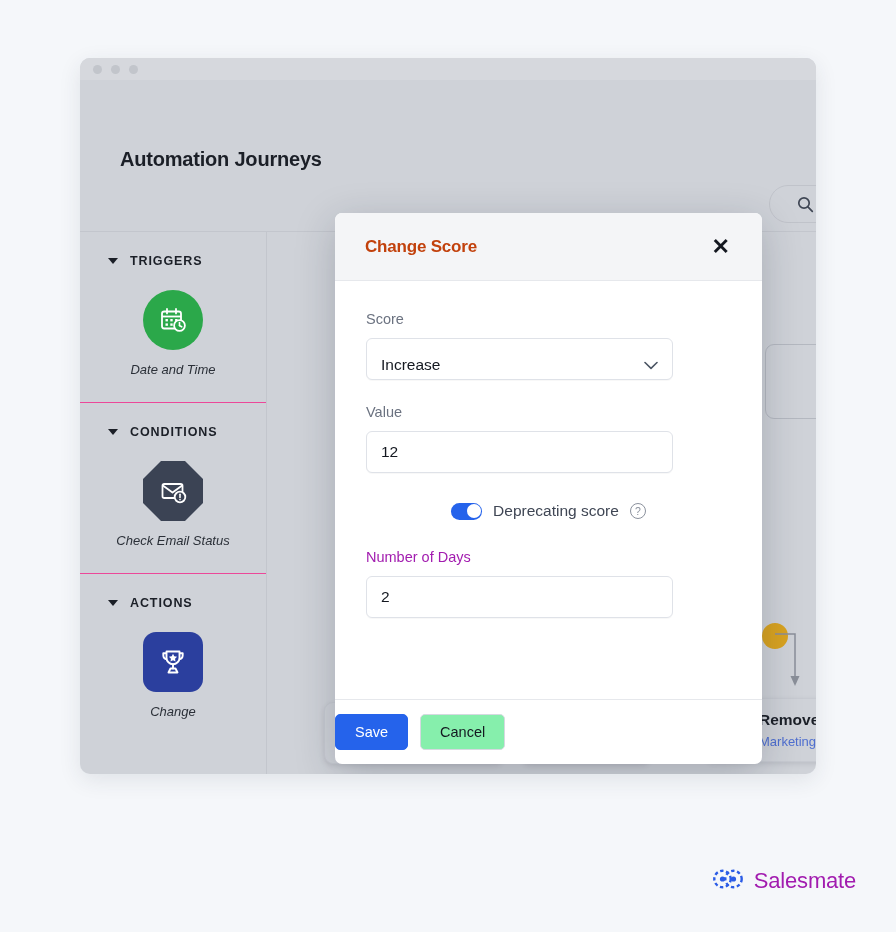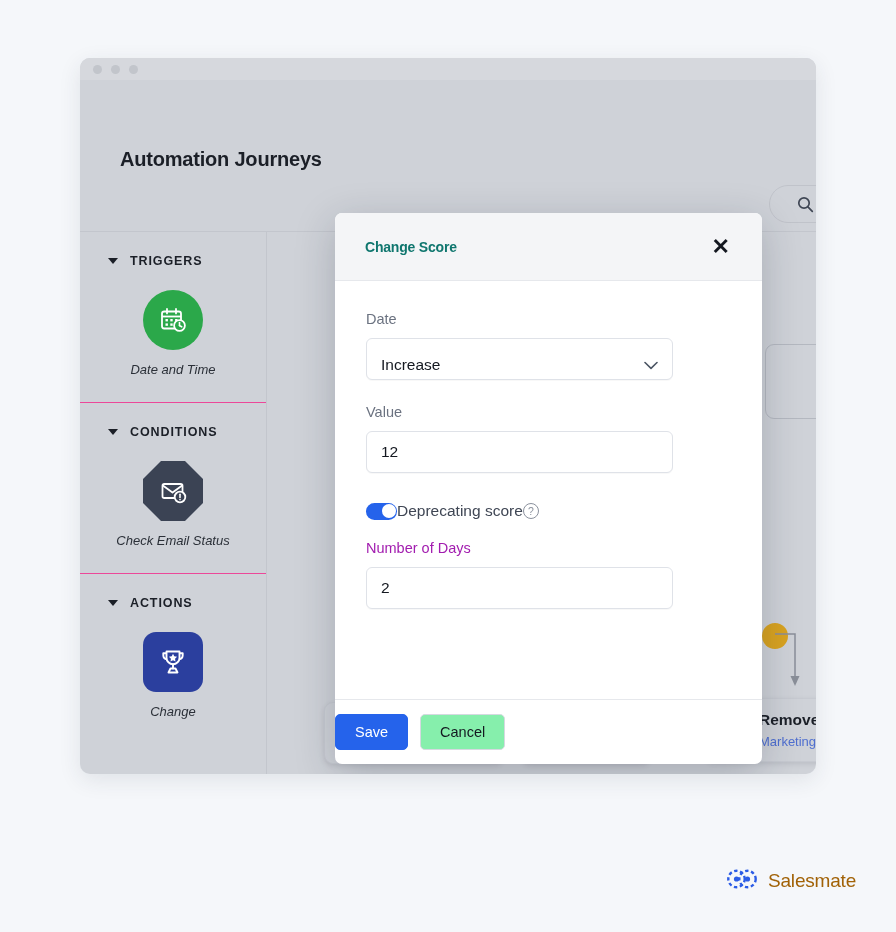--- a/index.html
+++ b/index.html
@@ -205,23 +205,23 @@
   #modal-header {
     height: 68px;
     background: #f4f5f7;
     border-bottom: 1px solid #e6e8ec;
     display: flex;
     align-items: center;
     justify-content: space-between;
     padding: 0 26px 0 30px;
   }
   #modal-title {
-    font-size: 14px;
+    font-size: 17px;
     font-weight: bold;
-    color: #0f766e;
+    color: #c2410c;
     letter-spacing: -0.2px;
   }
   #modal-close {
     background: none;
     border: none;
     cursor: pointer;
     font-size: 22px;
     line-height: 1;
     color: #141820;
     padding: 4px 6px;
@@ -255,22 +255,24 @@
   }
   .field-control.select {
     justify-content: space-between;
     cursor: pointer;
   }
   .field-gap { height: 24px; }
 
   .toggle-row {
     display: flex;
     align-items: center;
+    gap: 11px;
     margin-top: 29px;
-    margin-bottom: 20px;
+    margin-bottom: 29px;
+    justify-content: center;
   }
   .toggle {
     width: 31px; height: 17px;
     border-radius: 9px;
     background: #2563eb;
     position: relative;
     cursor: pointer;
     flex-shrink: 0;
   }
   .toggle .knob {
@@ -330,22 +332,22 @@
   
   #brand {
     position: absolute;
     right: 40px;
     bottom: 38px;
     display: flex;
     align-items: center;
     gap: 9px;
   }
   #brand-name {
-    font-size: 19px;
-    color: #a16207;
+    font-size: 22px;
+    color: #a21caf;
     letter-spacing: -0.2px;
   }
 </style>
 </head>
 <body>
 
 <div id="app-window">
 
   <div id="titlebar">
     <span class="traffic-dot"></span>
@@ -456,21 +458,21 @@
   <div id="modal-overlay">
     <div id="modal">
 
       <div id="modal-header">
         <div id="modal-title">Change Score</div>
         <button id="modal-close">✕</button>
       </div>
 
       <div id="modal-body">
 
-        <div class="field-label">Date</div>
+        <div class="field-label">Score</div>
         <div class="field-control select">
           <span>Increase</span>
           <span>
             <svg width="14" height="9" viewBox="0 0 14 9">
               <polyline points="1,1.5 7,7.3 13,1.5" fill="none" stroke="#4b5563" stroke-width="1.6" stroke-linecap="round" stroke-linejoin="round"></polyline>
             </svg>
           </span>
         </div>
 
         <div class="field-gap"></div>

